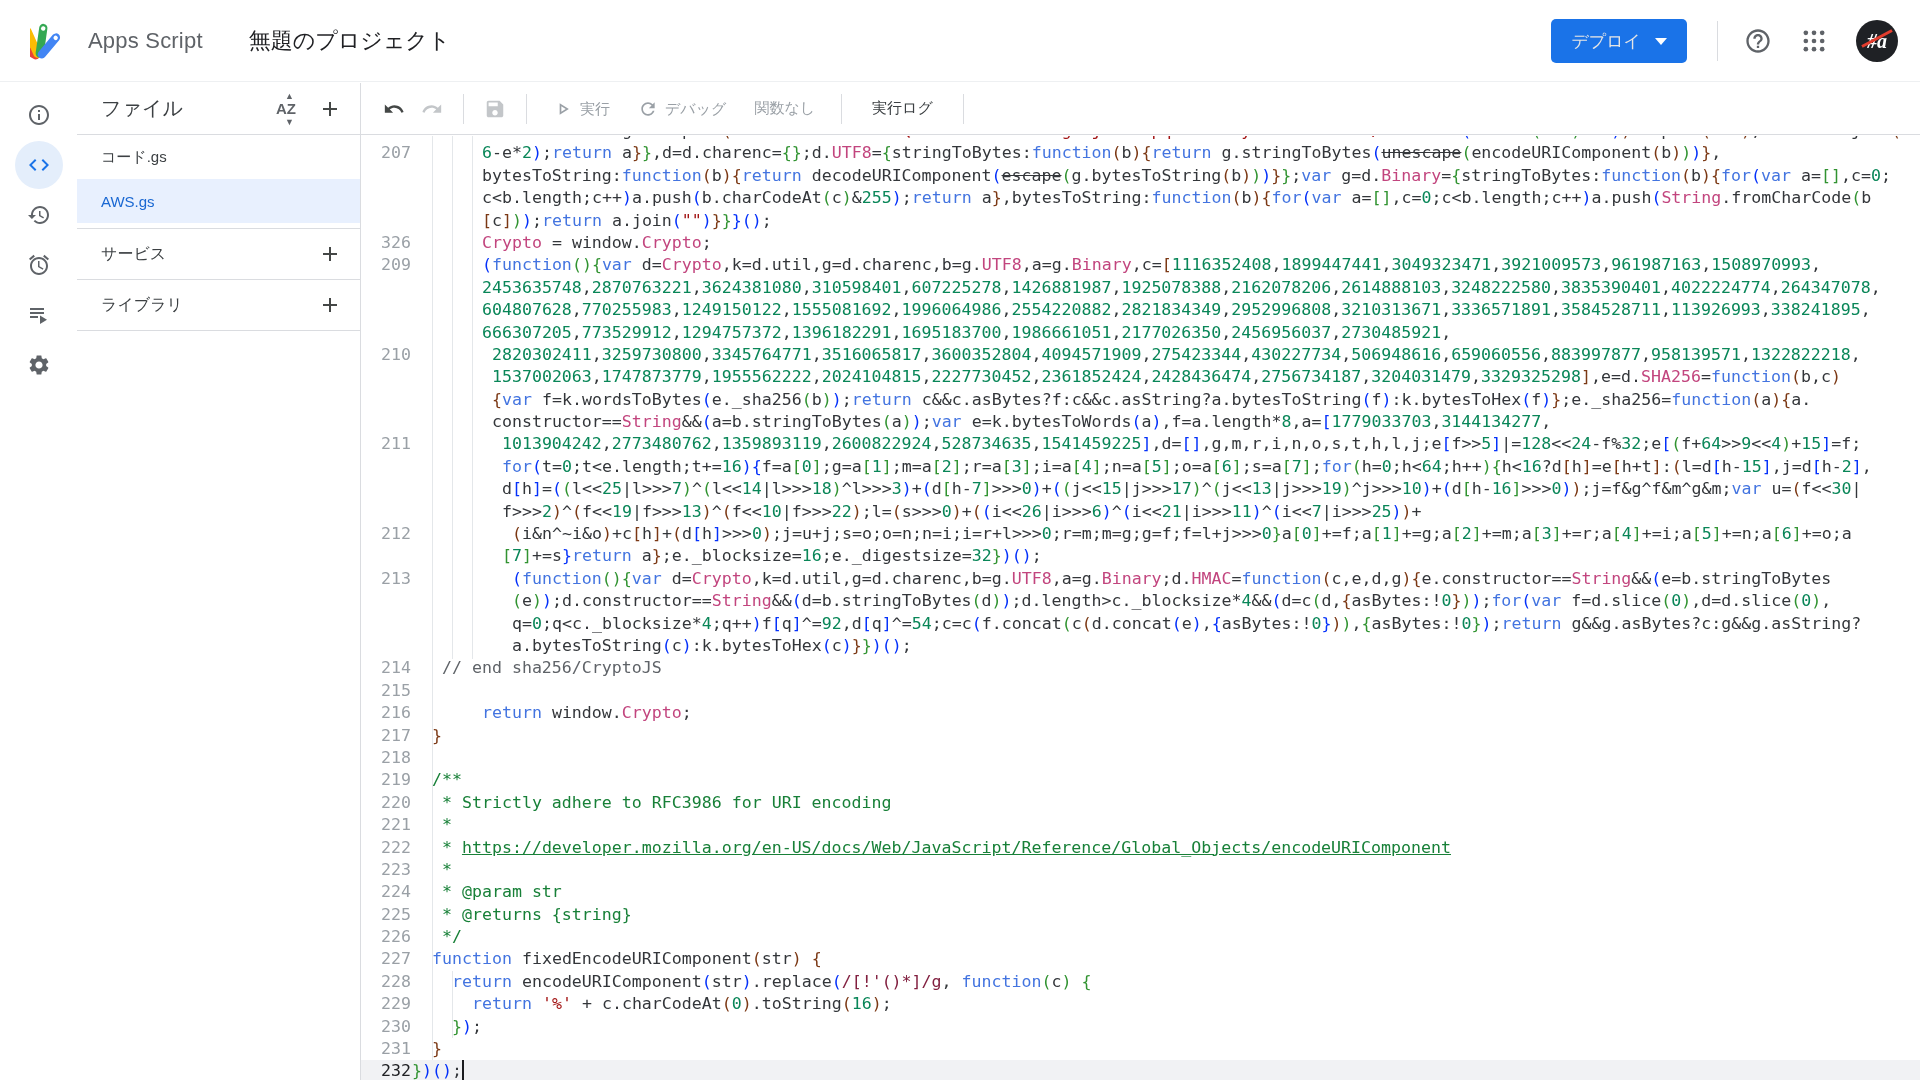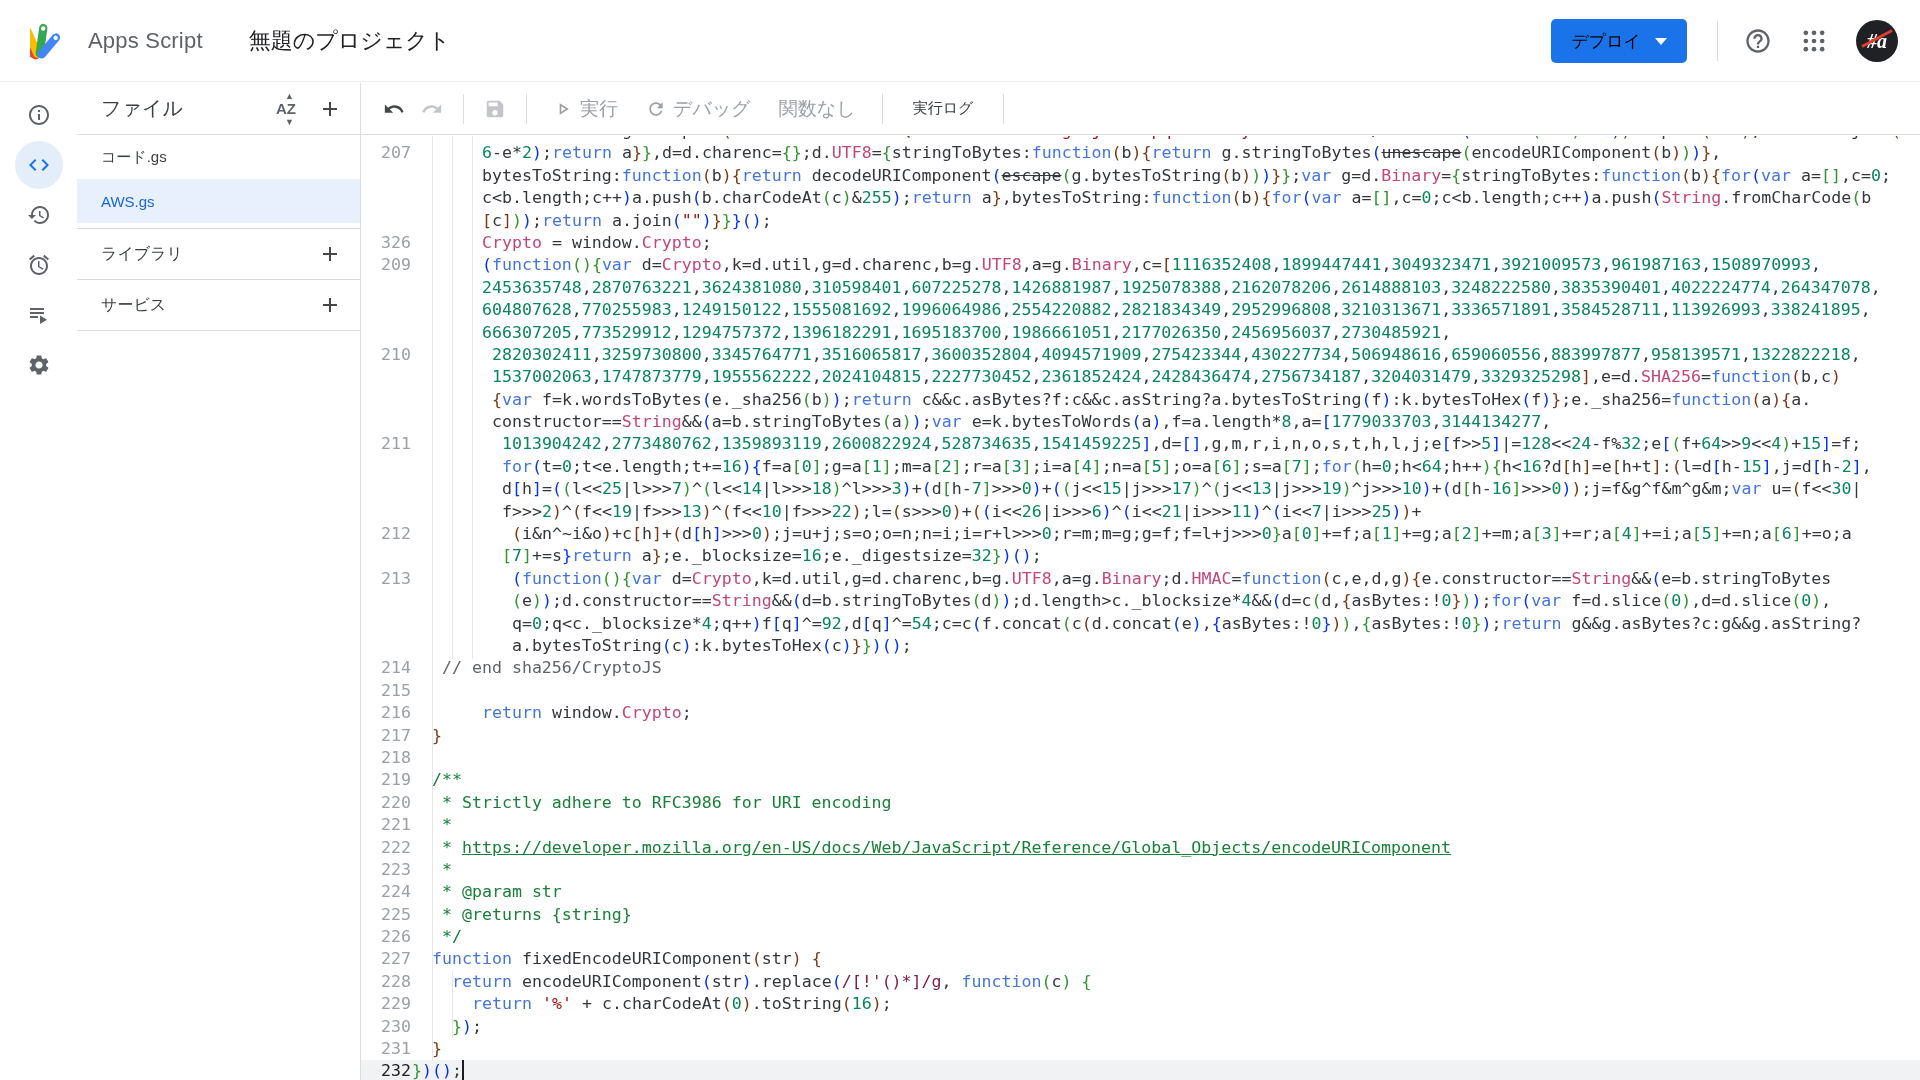--- a/index.html
+++ b/index.html
@@ -6,21 +6,21 @@
   html,body { width:1920px; height:1080px; overflow:hidden; background:#fff;
               font-family:"Liberation Sans", sans-serif; }
 
   
   .header { position:relative; height:82px; display:flex; align-items:center;
             padding-left:30px; border-bottom:1px solid #eef0f2; background:#fff; }
   .logo { width:44px; height:44px; flex:0 0 44px; }
   .appname { font-size:22px; color:#5f6368; margin-left:14px; letter-spacing:.2px; }
   .projtitle { font-size:22px; color:#202124; margin-left:46px; }
   .hdr-right { position:absolute; right:0; top:0; height:82px; display:flex; align-items:center; }
-  .deploy { height:44px; padding:6px 20px; background:var(--accent); color:#000000; border:none;
+  .deploy { height:44px; padding:6px 20px; background:var(--accent); color:#e5e5e5; border:none;
             border-radius:5px; font-size:17px; font-family:inherit; display:flex; align-items:center;
             gap:14px; cursor:pointer; }
   .deploy .dcaret { width:0; height:0; border-left:6px solid transparent; border-right:6px solid transparent;
                     border-top:7px solid #fff; }
   .hdiv { width:1px; height:40px; background:#dadce0; margin:0 26px 0 30px; }
   .hicon { width:28px; height:28px; color:#5f6368; margin-right:28px; cursor:pointer; }
   .hicon svg { width:28px; height:28px; }
   .avatar { width:42px; height:42px; border-radius:50%; background:#1f2125; color:#fff;
             display:flex; align-items:center; justify-content:center; margin-right:22px;
             font-family:"Liberation Serif", serif; font-style:italic; font-weight:bold;
@@ -56,21 +56,21 @@
   .sect-label { flex:1; font-size:16px; color:#3c4043; }
 
   
   .editor { position:absolute; left:360px; top:83px; right:0; bottom:0; border-left:1px solid #dadce0; }
   .toolbar { height:52px; border-bottom:1px solid #dadce0; display:flex; align-items:center;
              padding-left:14px; background:#fff; }
   .tbtn { width:38px; height:38px; display:flex; align-items:center; justify-content:center;
           border-radius:50%; cursor:pointer; }
   .tbtn svg { width:22px; height:22px; }
   .tdiv { width:1px; height:30px; background:#dadce0; margin:0 12px; }
-  .trun { display:flex; align-items:center; gap:7px; padding:0 14px; font-size:19px; cursor:default; }
+  .trun { display:flex; align-items:flex-end; gap:7px; padding:0 14px; font-size:15px; cursor:default; }
   .trun svg { width:20px; height:20px; }
   .tgray { color:#9aa0a6; }
   .tdark { color:#444746; }
   .tdis  { color:#c3c6c9; }
   .tlog { font-size:15px; color:#3c4043; padding:0 18px; cursor:pointer; }
 
   
   .code { position:absolute; top:53px; left:0; right:0; bottom:0; overflow:hidden;
           font-family:"DejaVu Sans Mono", monospace; font-size:16.6px; line-height:22.4px;
           color:var(--pl); }
@@ -199,30 +199,30 @@
   </div>
   <div class="files">
     <div class="file-row">
       <span>コード.gs</span>
     </div>
     <div class="file-row selected">
       <span>AWS.gs</span>
     </div>
   </div>
   <div class="sect">
-    <span class="sect-label">ライブラリ</span>
+    <span class="sect-label">サービス</span>
     <span class="plus">
       <svg viewBox="0 0 24 24" fill="currentColor">
           <path d="M11 5h2v14h-2z"></path>
           <path d="M5 11h14v2H5z"></path>
         </svg>
     </span>
   </div>
   <div class="sect">
-    <span class="sect-label">サービス</span>
+    <span class="sect-label">ライブラリ</span>
     <span class="plus">
       <svg viewBox="0 0 24 24" fill="currentColor">
           <path d="M11 5h2v14h-2z"></path>
           <path d="M5 11h14v2H5z"></path>
         </svg>
     </span>
   </div>
 </div>
 
 <div class="editor">

